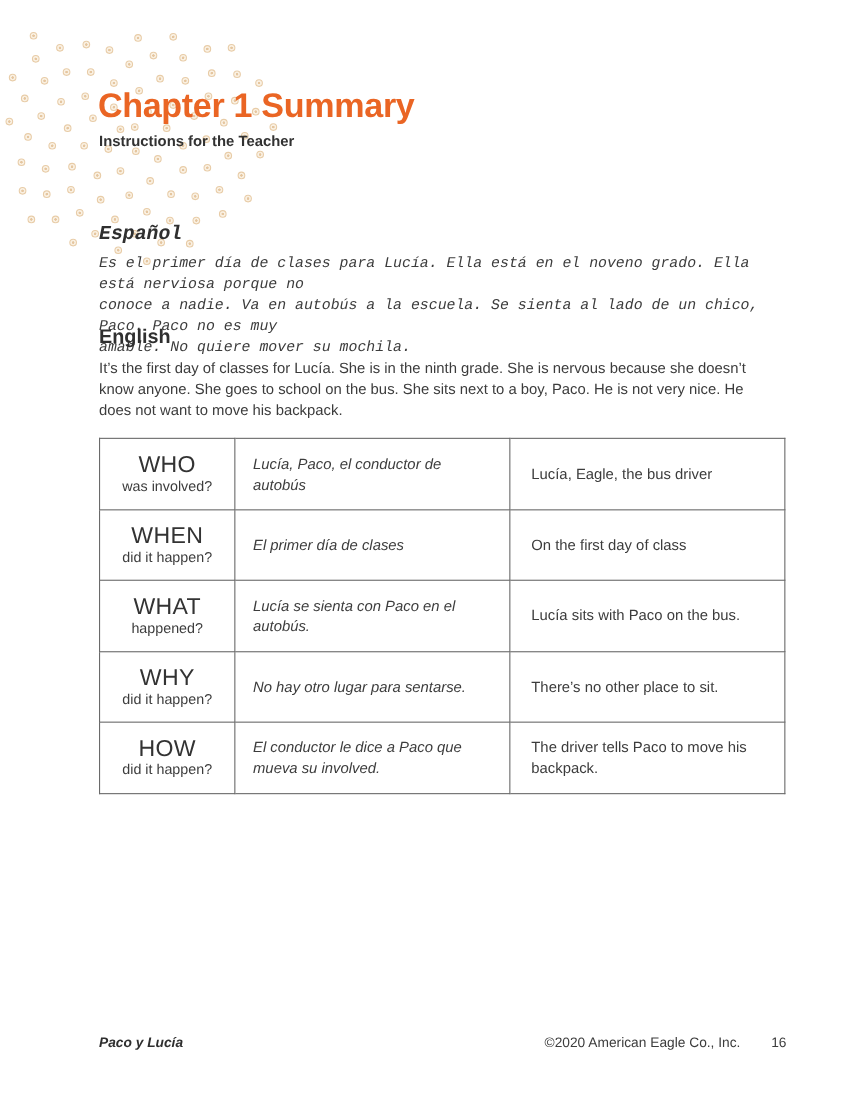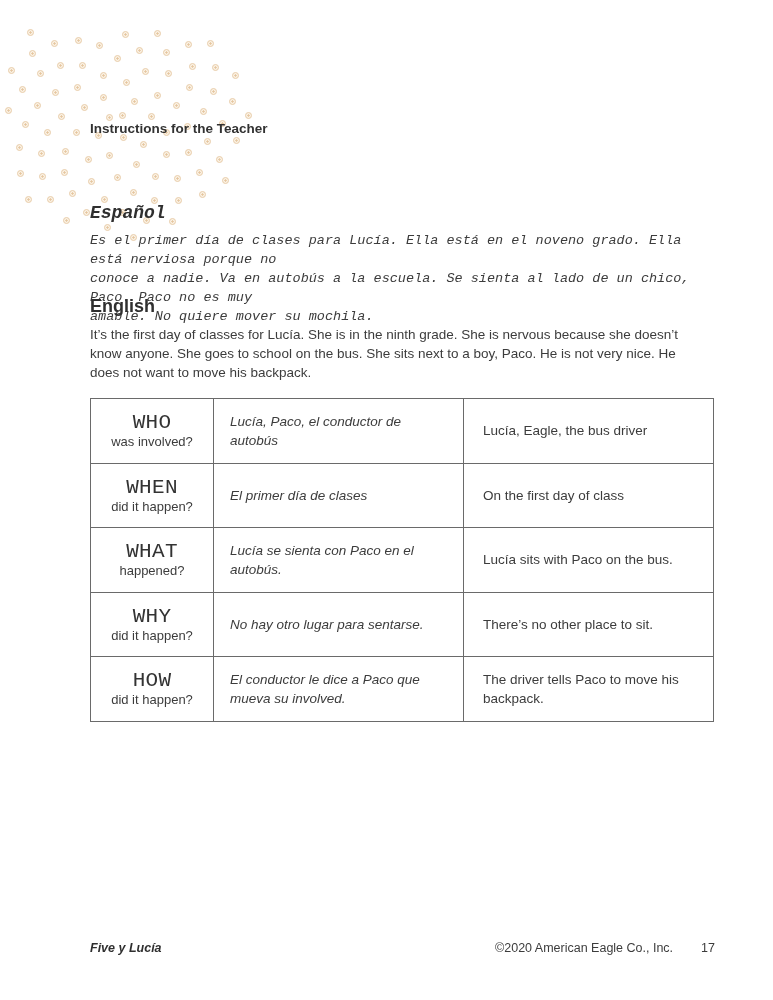--- a/index.html
+++ b/index.html
@@ -39,21 +39,21 @@
     width:623px;
   }
   .five-w-table td {
     border:1.4px solid #6a6a6a;
     height:64.5px;
     vertical-align:middle;
     font-size:13.5px; color:#3c3c3c;
     box-sizing:border-box;
   }
   .cell-label { width:123px; text-align:center; }
-  .cell-word { font-size:21px; letter-spacing:0.3px; color:#333333; line-height:23px;font-family:Liberation Mono, monospace; }
+  .cell-word { font-size:21px; letter-spacing:0.3px; color:#333333; line-height:23px; }
   .cell-question { font-size:13px; line-height:16px; }
   .cell-es { width:250px; padding:6px 14px 6px 16px; font-style:italic; white-space:pre-line; line-height:19px; }
   .cell-en { width:250px; padding:6px 14px 6px 19px; white-space:pre-line; line-height:19px; }
   .footer-book { left:90px; top:941px; font-size:12.5px; font-weight:bold; font-style:italic; color:#2f2f2f; }
   .footer-right {
     top:941px; right:58px;
     font-size:12.5px; color:#3c3c3c;
     display:flex; align-items:baseline;
   }
   .footer-page { margin-left:28px; }
@@ -145,20 +145,21 @@
       <div class="dot" style="left: 8.3px; top: 67px;"></div>
       <div class="dot" style="left: 232.3px; top: 71.6px;"></div>
       <div class="dot" style="left: 62.9px; top: 217.4px;"></div>
       <div class="dot" style="left: 222.4px; top: 176.7px;"></div>
       <div class="dot" style="left: 129.7px; top: 233.7px;"></div>
       <div class="dot" style="left: 26.7px; top: 28.9px;"></div>
       <div class="dot" style="left: 245px; top: 112.2px;"></div>
       <div class="dot" style="left: 25.4px; top: 195.7px;"></div>
     </div>
 
+  <div class="abs page-title">Chapter 1 Summary</div>
 
   <div class="abs subhead" style="top:121px;">Instructions for the Teacher</div>
 
   <div class="abs lang-head italic" style="top:203px;">Español</div>
   <div class="abs body-text italic" style="top:231px;">Es el primer día de clases para Lucía. Ella está en el noveno grado. Ella está nerviosa porque no
 conoce a nadie. Va en autobús a la escuela. Se sienta al lado de un chico, Paco. Paco no es muy
 amable. No quiere mover su mochila.</div>
 
   <div class="abs lang-head" style="top:296px;">English</div>
   <div class="abs body-text" style="top:325px;">It’s the first day of classes for Lucía. She is in the ninth grade. She is nervous because she doesn’t
@@ -207,19 +208,19 @@
           <div class="cell-question">did it happen?</div>
         </td>
         <td class="cell-es">El conductor le dice a Paco que
 mueva su involved.</td>
         <td class="cell-en">The driver tells Paco to move his
 backpack.</td>
       </tr>
     </tbody>
   </table>
 
-  <div class="abs footer-book">Five y Lucía</div>
+  <div class="abs footer-book">Paco y Lucía</div>
   <div class="abs footer-right">
     <span>©2020 American Eagle Co., Inc.</span>
-    <span class="footer-page">17</span>
+    <span class="footer-page">16</span>
   </div>
 
 </div>
 
 </body></html>

